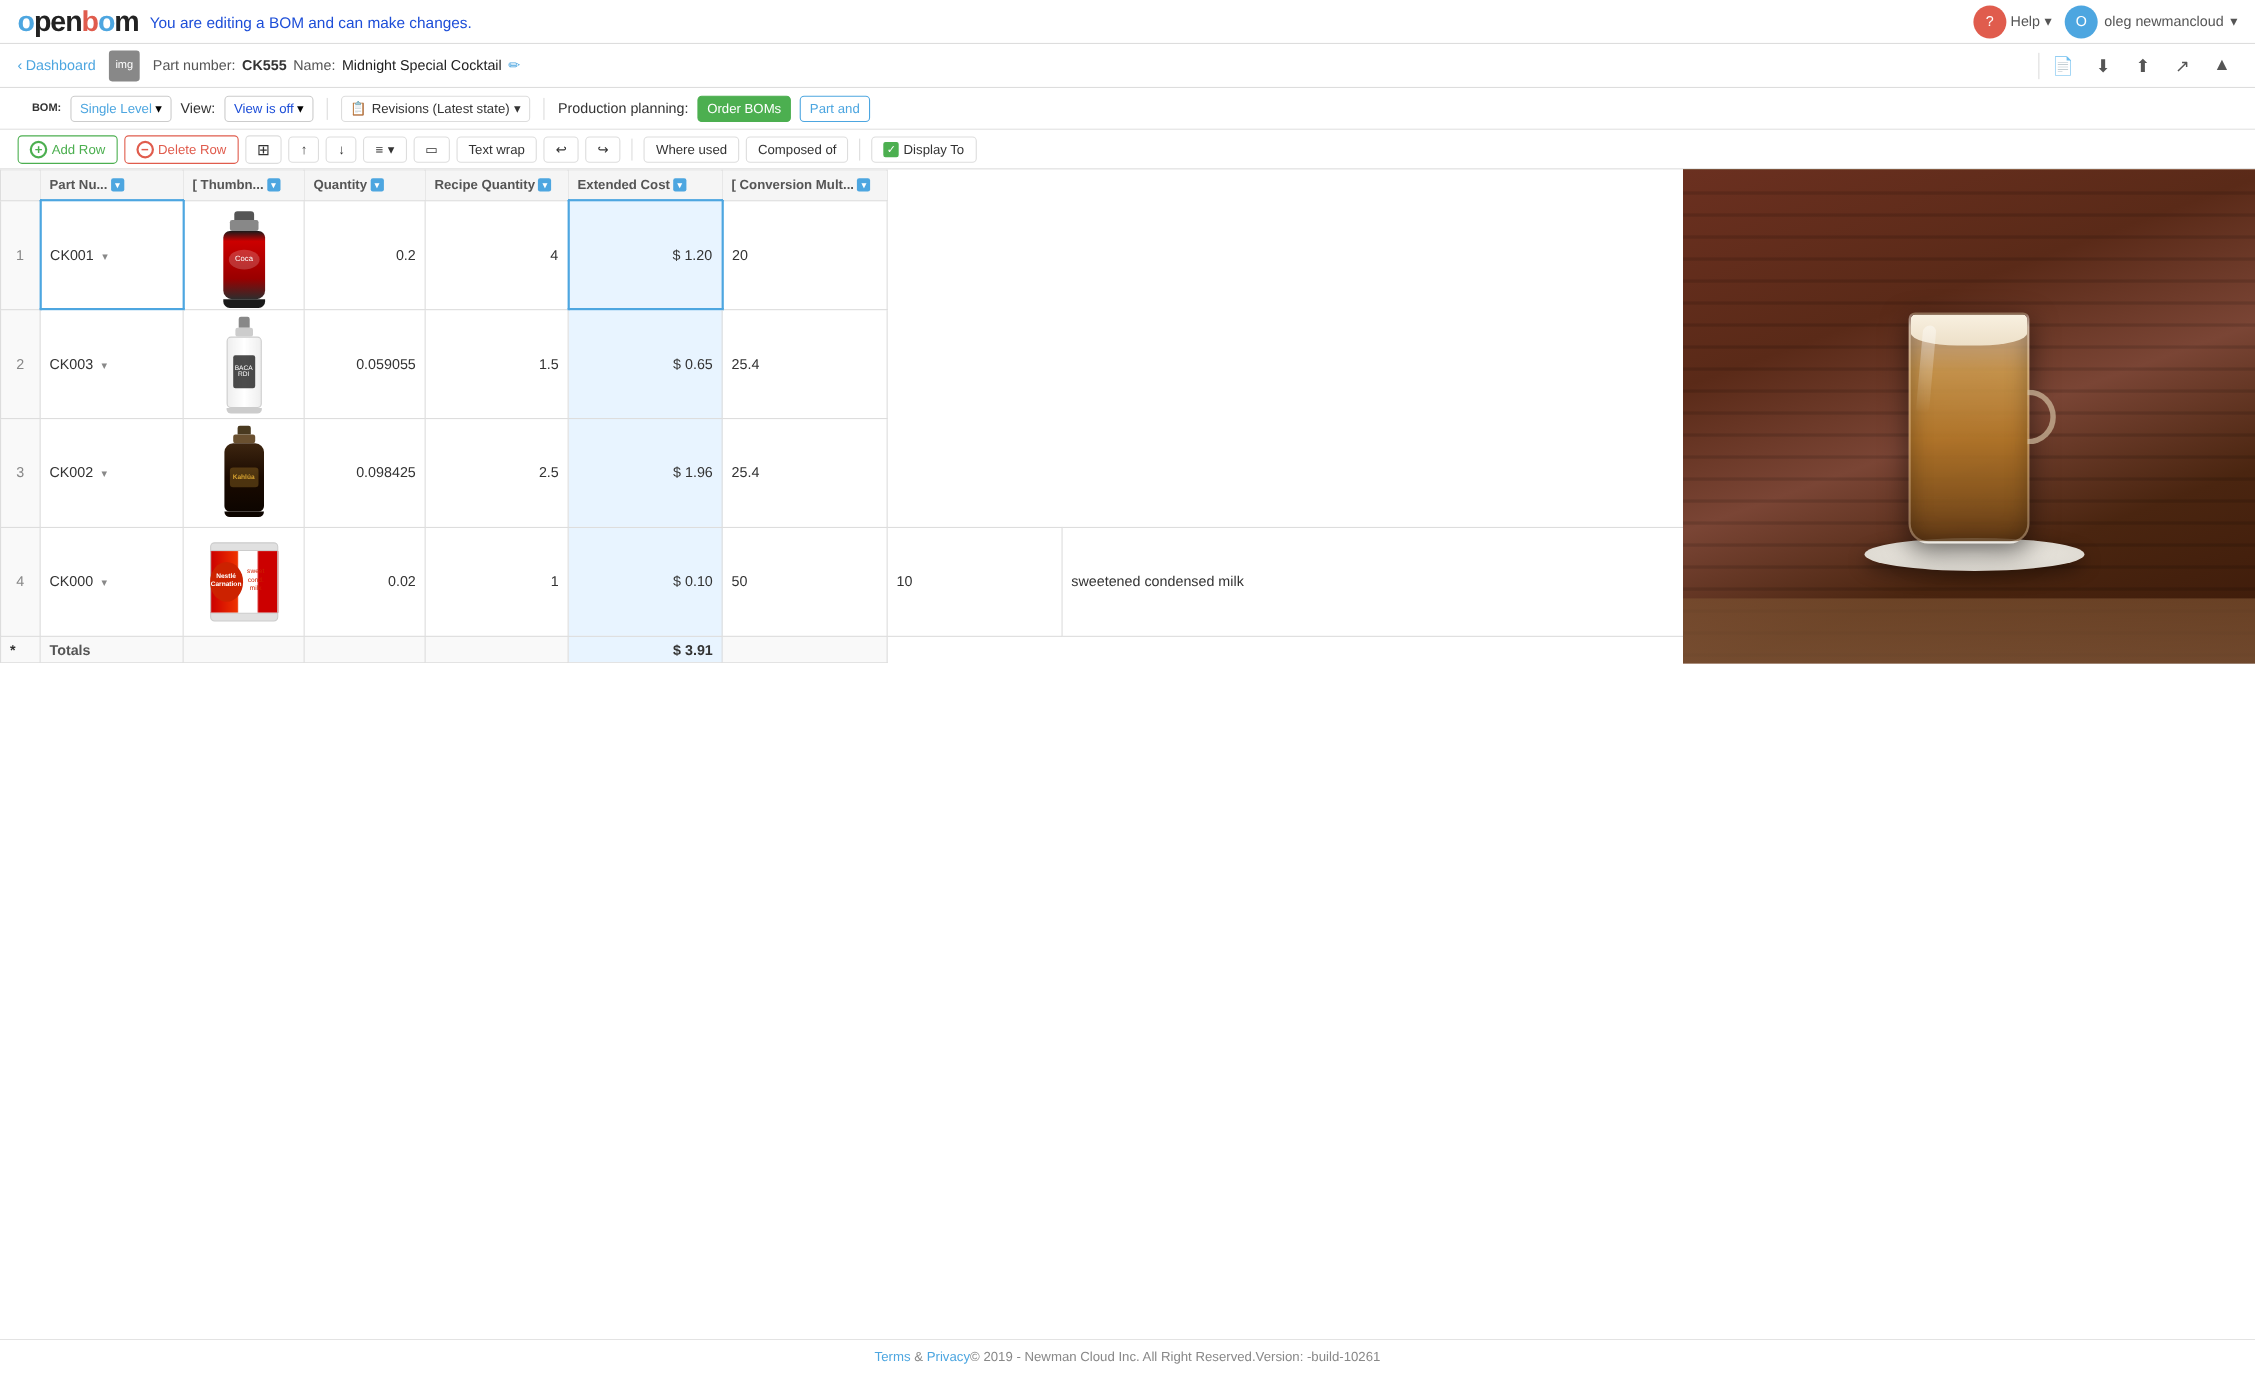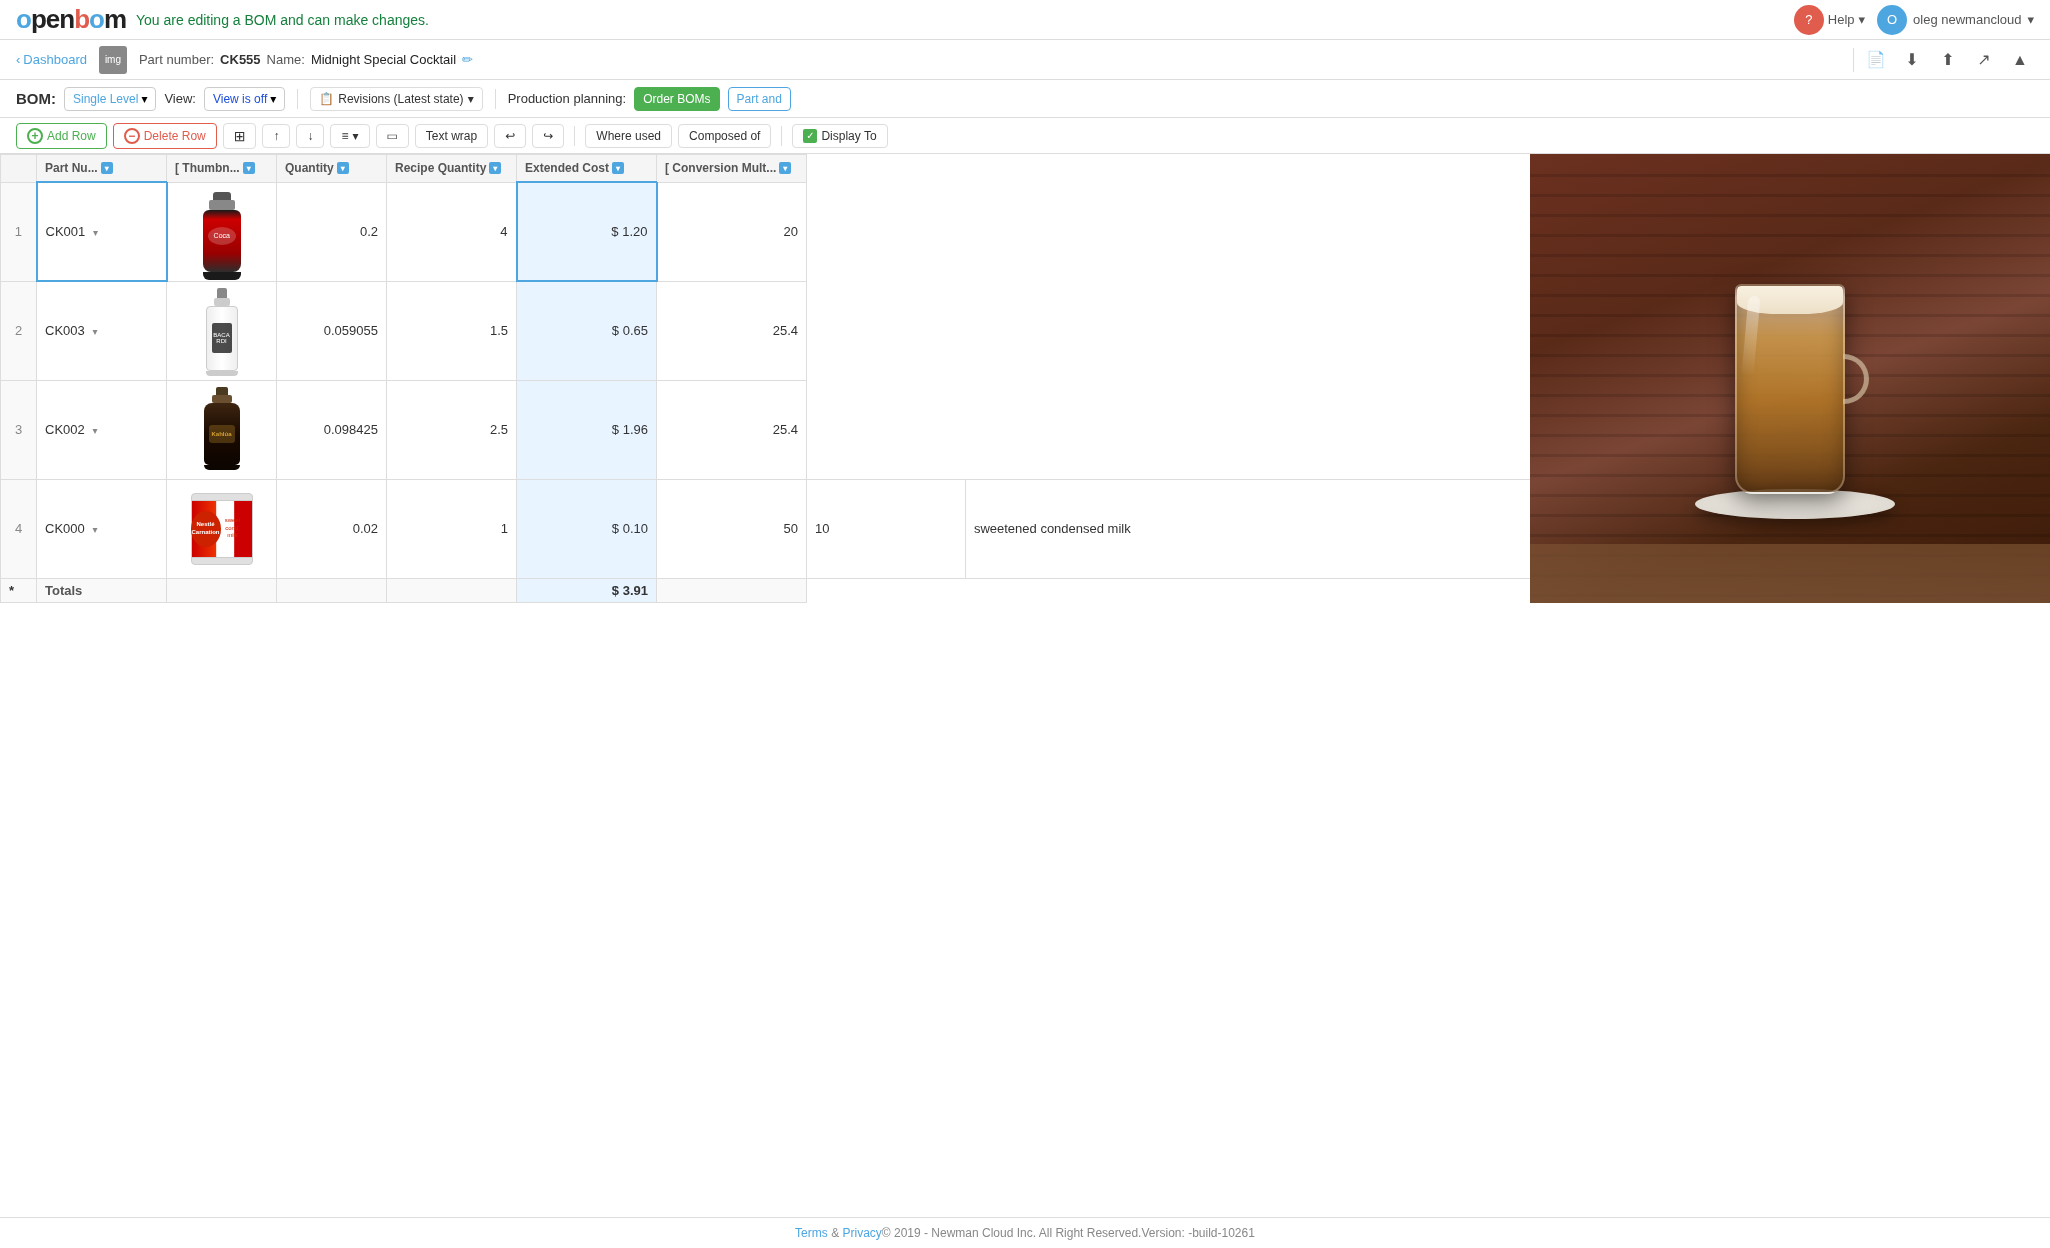--- a/index.html
+++ b/index.html
@@ -8,21 +8,21 @@
     
     #app-header {
       display: flex; align-items: center; justify-content: space-between;
       padding: 10px 16px; border-bottom: 1px solid #ddd; background: #fff;
       height: 40px;
     }
     #logo-area { display: flex; align-items: center; gap: 10px; }
     #logo-text { font-size: 26px; font-weight: bold; color: #222; letter-spacing: -1px; }
     #logo-text span.o { color: #4da6e0; }
     #logo-text span.b { color: #e05c4d; }
-    #header-message { color: #15803d; font-size: 14px; font-weight: 500; }
+    #header-message { color: #1d4ed8; font-size: 14px; font-weight: 500; }
     #header-right { display: flex; align-items: center; gap: 12px; }
     #help-btn { display: flex; align-items: center; gap: 4px; cursor: pointer; color: #555; font-size: 13px; }
     #user-info { display: flex; align-items: center; gap: 6px; cursor: pointer; color: #555; font-size: 13px; }
     .avatar-circle { width: 30px; height: 30px; border-radius: 50%; background: #4da6e0; display:flex; align-items:center; justify-content:center; color:#fff; font-size:13px; }
 
     
     #breadcrumb-bar {
       display: flex; align-items: center; padding: 6px 16px; border-bottom: 1px solid #ddd;
       background: #fff; gap: 12px; height: 40px;
     }
@@ -42,21 +42,21 @@
     }
     .toolbar-btn {
       display: flex; align-items: center; gap: 4px; padding: 4px 8px;
       border: 1px solid #ddd; border-radius: 4px; cursor: pointer; font-size: 12px;
       background: #fff; color: #333; white-space: nowrap;
     }
     .toolbar-btn.green-btn { background: #4caf50; color: #fff; border-color: #4caf50; }
     .toolbar-btn.blue-btn { background: #fff; color: #4da6e0; border-color: #4da6e0; }
     .dropdown-btn { display: flex; align-items: center; gap: 3px; padding: 4px 8px; border: 1px solid #ccc; border-radius: 4px; cursor:pointer; font-size:12px; background:#fff; }
     .toolbar-divider { width:1px; height:20px; background:#ddd; margin: 0 4px; }
-    .bom-label { color: #333; font-size: 15px; font-weight: 600; }
+    .bom-label { color: #333; font-size: 10px; font-weight: 600; margin-left: 13px; }
     .bom-level { color: #4da6e0; cursor: pointer; }
     .view-label { color: #333; font-size: 13px; }
     .view-value { color: #1d4ed8; }
     .production-label { color: #333; font-size: 13px; }
 
     
     #action-toolbar {
       display: flex; align-items: center; padding: 4px 16px; border-bottom: 1px solid #ddd;
       background: #fff; gap: 6px; height: 36px;
     }
@@ -83,21 +83,21 @@
       white-space: nowrap; position: sticky; top: 0;
     }
     td { border: 1px solid #ddd; padding: 4px 8px; font-size: 13px; color: #333; vertical-align: middle; }
     .row-num { color: #888; text-align: center; width: 30px; background: #f9f9f9; }
     .part-num-cell { position: relative; min-width: 120px; }
     .dropdown-arrow { color: #888; font-size: 10px; margin-left: 4px; }
     .thumb-cell { text-align: center; width: 100px; padding: 4px; }
     .qty-cell { text-align: right; min-width: 100px; }
     .recipe-qty-cell { text-align: right; min-width: 120px; }
     .ext-cost-cell { text-align: right; min-width: 130px; background: #e8f4ff; }
-    .conv-mult-cell { text-align: right; min-width: 140px; margin-top: 46px; }
+    .conv-mult-cell { text-align: left; min-width: 140px; margin-top: 46px; }
     .selected-cell { border: 2px solid #4da6e0 !important; }
     .totals-row td { background: #f9f9f9; font-weight: 600; }
     .totals-label { font-weight: bold; color: #555; }
 
     
     #floating-image {
       position: absolute; right: 0; top: 0; width: 520px;
       background: #8b5e3c; z-index: 10;
     }
     .coffee-visual {

